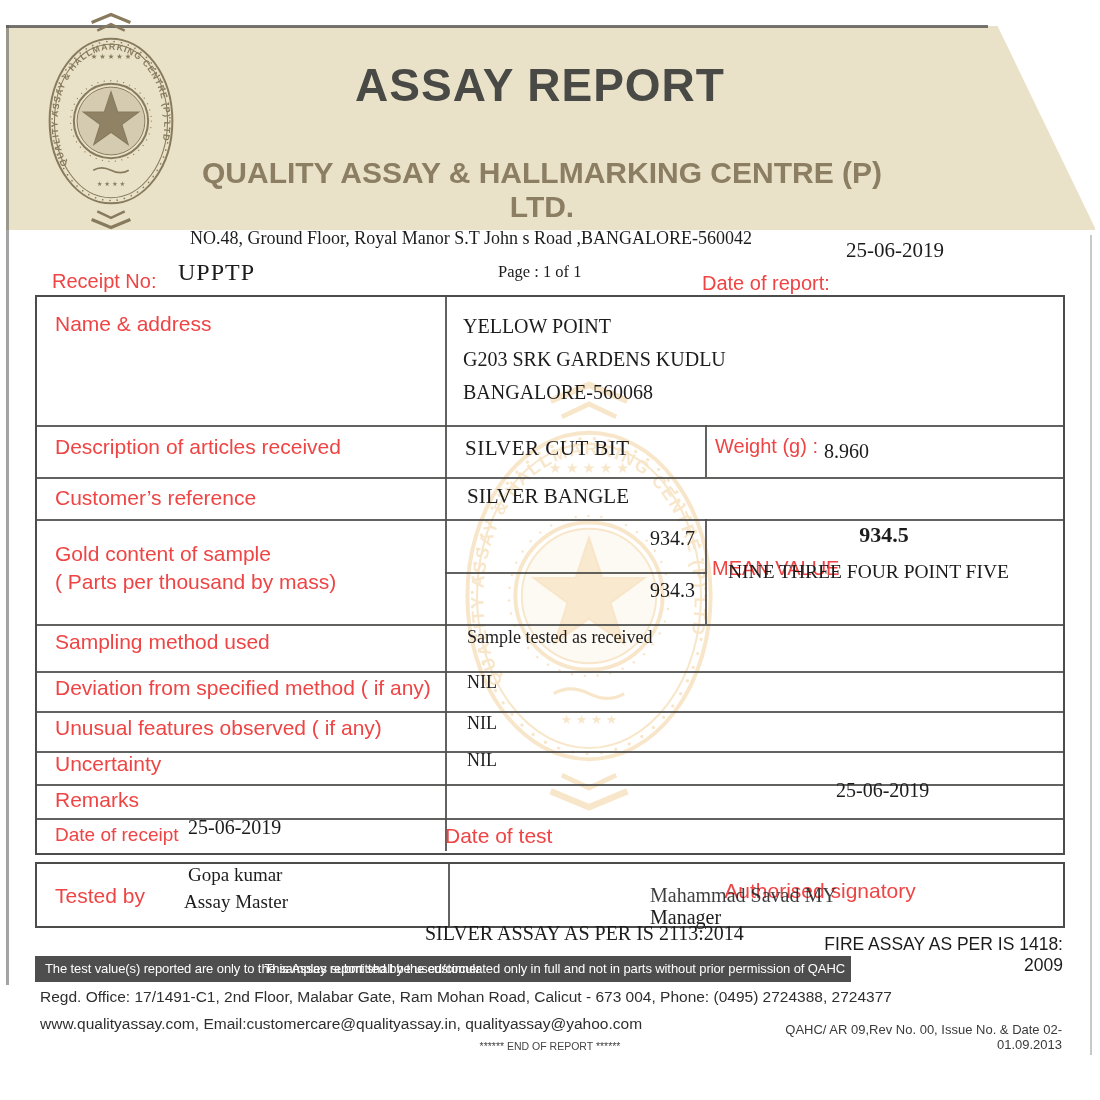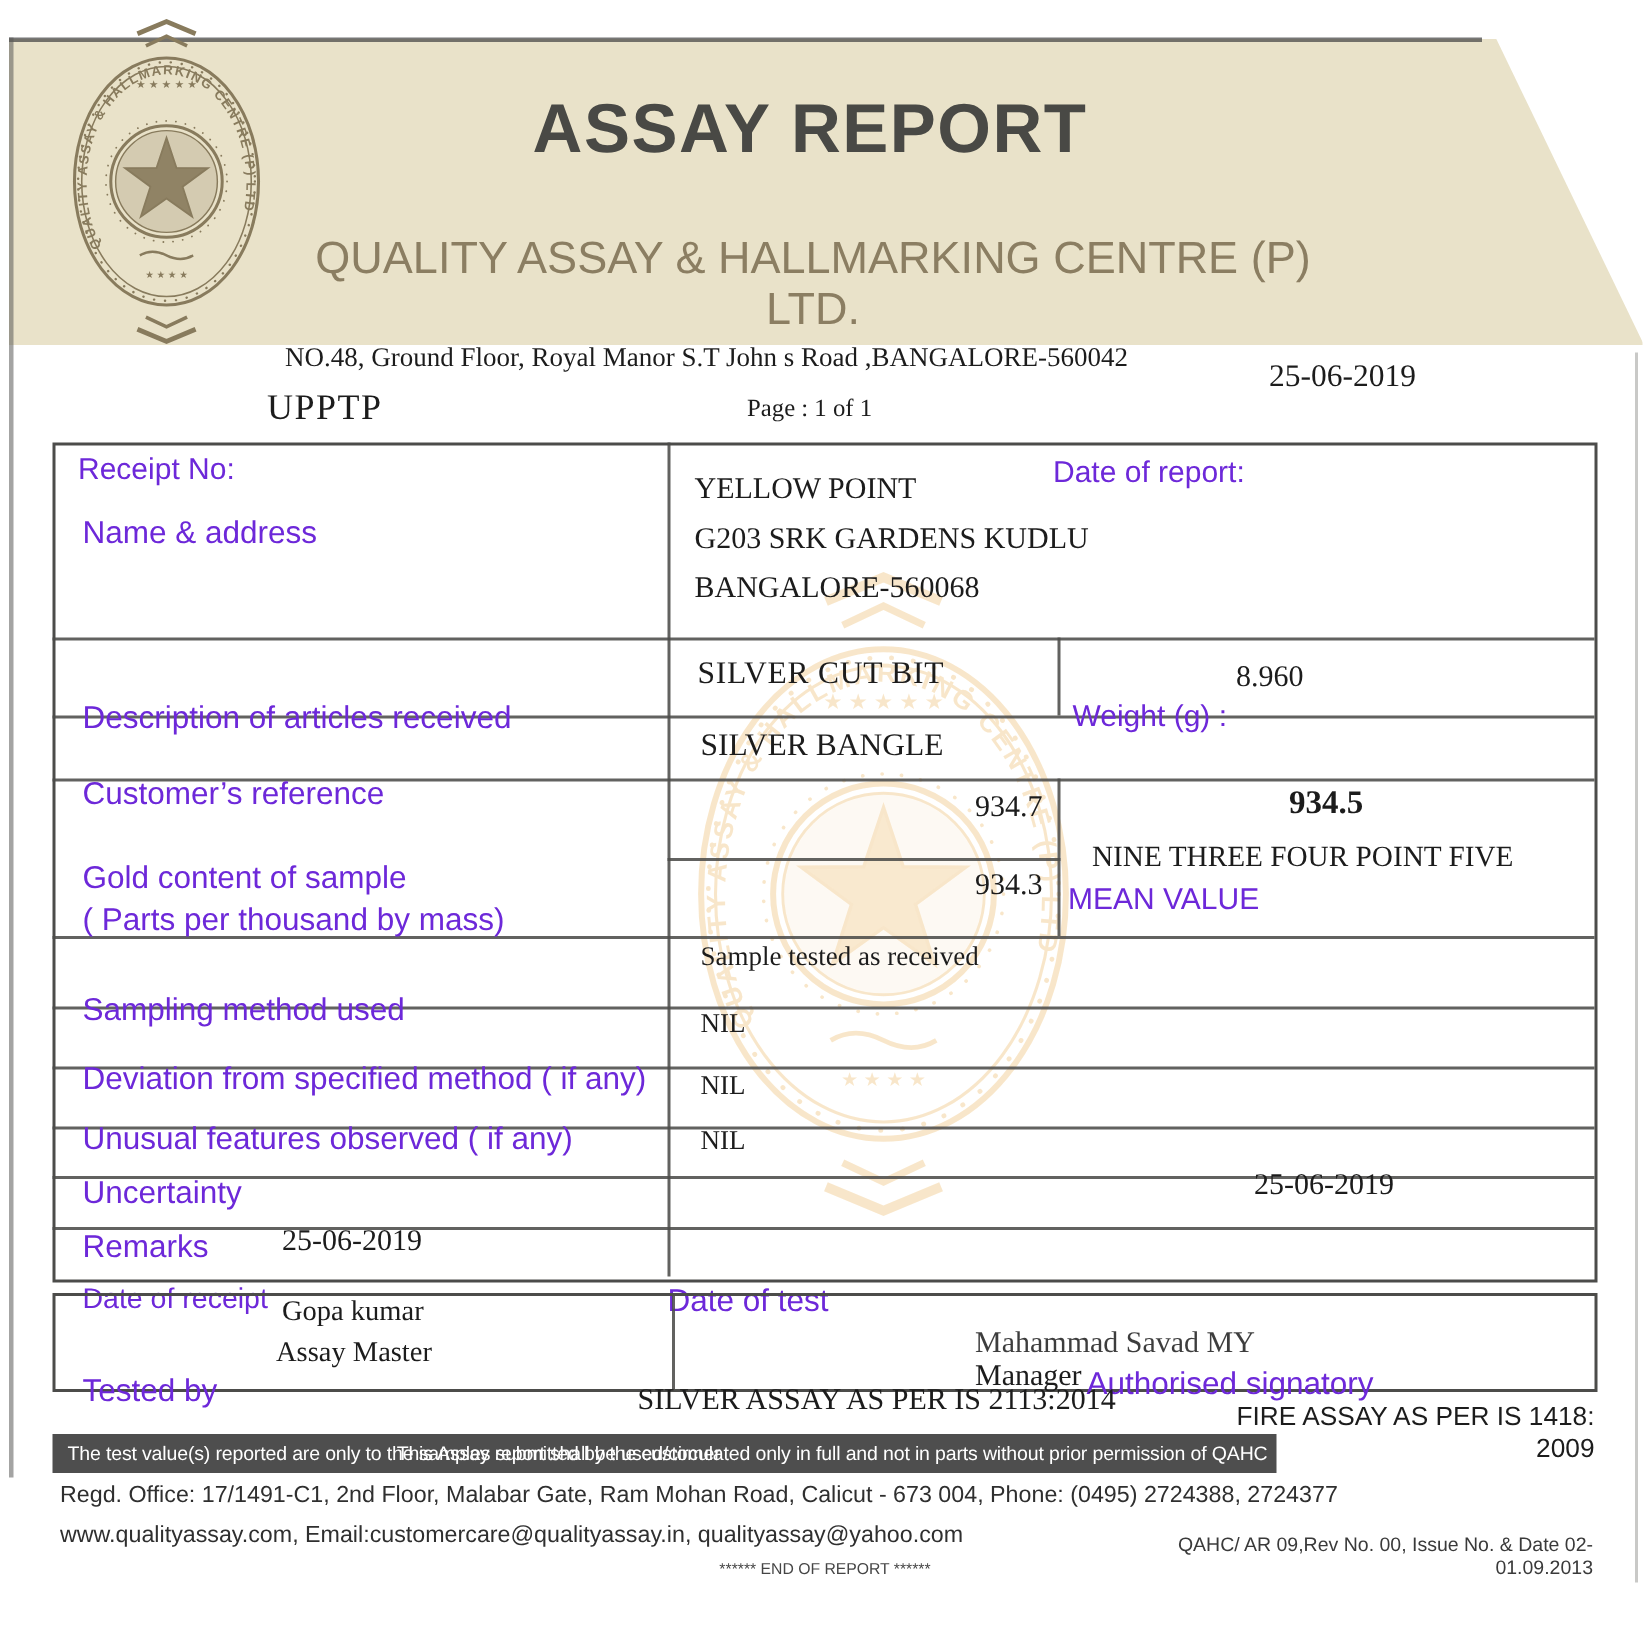--- a/index.html
+++ b/index.html
@@ -1,33 +1,33 @@
 <!DOCTYPE html>
 <html><head>
 <meta charset="utf-8">
 <style>
   html,body{margin:0;padding:0;background:#ffffff;}
   #page{position:relative;width:1100px;height:1100px;background:#ffffff;overflow:hidden;
         font-family:"Liberation Sans",sans-serif;padding-left:38px;}
   .abs{position:absolute;}
   .sans{font-family:"Liberation Sans",sans-serif;}
   .serif{font-family:"Liberation Serif",serif;}
-  .label{color:#6d28d9;margin-top:32px;}
+  .label{color:#ef4444;}
   .typed{color:#1c1c1c;}
   
   .cream{left:6px;top:26px;width:1089px;height:204px;background:#e9e2c9;}
   .corner-wedge{left:985px;top:0;width:112px;height:232px;background:#ffffff;
       clip-path:polygon(0 0,100% 0,100% 100%);}
   
   .scan-top{left:6px;top:25px;width:982px;height:3px;background:#4a4a48;opacity:.75;}
   .scan-left{left:6px;top:25px;width:3px;height:960px;background:#5a5a58;opacity:.55;}
   .scan-right{left:1090px;top:235px;width:2px;height:820px;background:#c9c9c7;}
   .title{left:240px;top:58px;width:600px;text-align:center;font-size:46px;font-weight:bold;
          letter-spacing:1px;color:#49494565;color:#494945;}
-  .orgname{left:192px;top:156px;width:700px;text-align:center;font-size:30px;font-weight:normal;
+  .orgname{left:192px;top:156px;width:700px;text-align:center;font-size:30px;font-weight:bold;
          color:#8b7e62;}
   .addr{left:190px;top:228px;width:840px;font-size:18px;}
   .rpt-date{left:846px;top:238px;font-size:21px;}
   .receipt-label{left:52px;top:270px;font-size:20px;}
   .receipt-no{left:178px;top:259px;font-size:24px;letter-spacing:1px;}
   .page-label{left:498px;top:262px;font-size:16.5px;}
   .dor-label{left:702px;top:272px;font-size:20px;}
   
   .tline{background:#4c4c4a;opacity:.88;}
   .box{border:2px solid #4c4c4a;}

